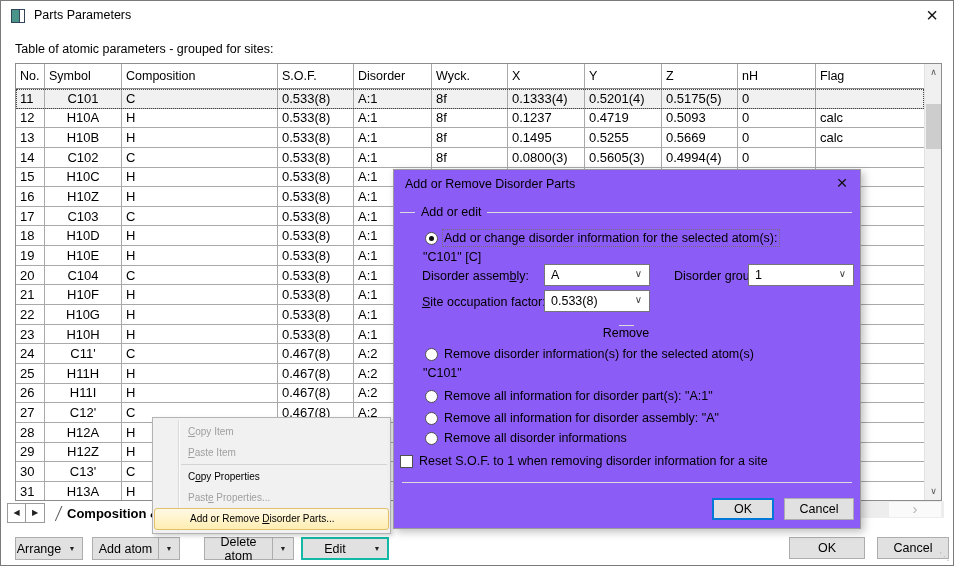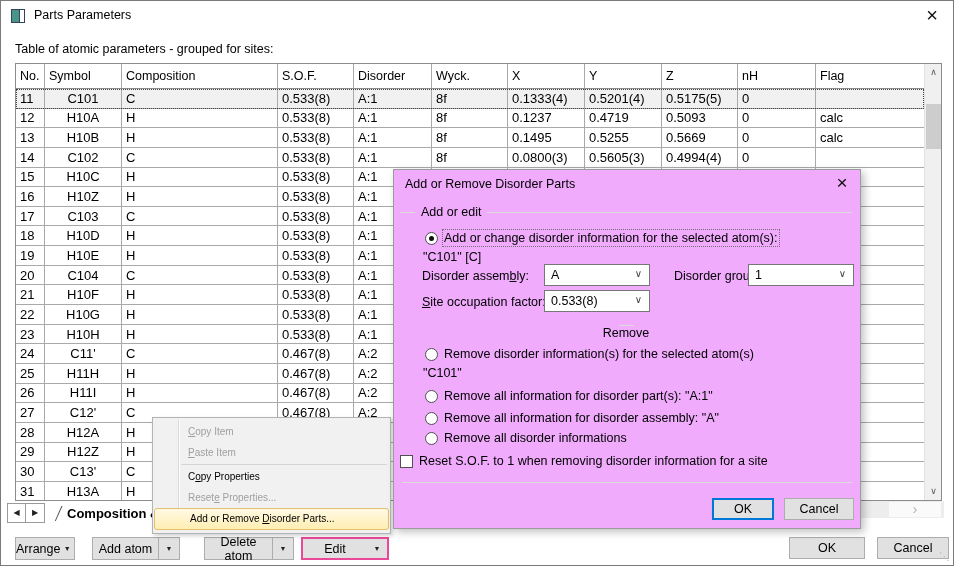--- a/index.html
+++ b/index.html
@@ -50,21 +50,21 @@
   
   .menu { position:absolute; left:151px; top:416px; width:239px; height:117px; background:#f1f1f1; border:1px solid #b3b3b3; box-shadow:2px 2px 4px rgba(0,0,0,.18); z-index:5; padding-top:3px; }
   .menu .gutter { position:absolute; left:25px; top:2px; bottom:2px; width:1px; background:#dadada; box-shadow:1px 0 0 #fcfcfc; }
   .mitem { position:relative; height:21px; line-height:21px; padding-left:35px; font-size:10px; white-space:nowrap; }
   .mitem.disabled { color:#9f9f9f; }
   .msep { height:1px; background:#d4d4d4; margin:1px 3px 1px 28px; }
   .mitem.hl { margin:0 1px; height:22px; line-height:20px; background:linear-gradient(#fff9e4,#ffeeb2); border:1px solid #e2c06c; border-radius:3px; color:#000; }
   .mn { text-decoration:underline; }
 
   
-  .dialog { position:absolute; left:392px; top:168px; width:468px; height:360px; background:#f0abfc; border:1px solid #9b9b9b; box-shadow:3px 3px 8px rgba(0,0,0,.25); z-index:10; }
+  .dialog { position:absolute; left:392px; top:168px; width:468px; height:360px; background:#8b5cf6; border:1px solid #9b9b9b; box-shadow:3px 3px 8px rgba(0,0,0,.25); z-index:10; }
   .dlg-title { position:absolute; left:0; top:0; right:0; height:28px; }
   .dlg-title-text { position:absolute; left:11px; top:7px; font-size:12.5px; }
   .dlg-close { position:absolute; right:6px; top:1px; width:24px; height:24px; text-align:center; line-height:24px; font-size:19px; color:#111; }
   .ghdr { position:absolute; left:6px; right:8px; display:flex; align-items:center; font-size:12.5px; }
   .ghdr .short { width:15px; border-top:1px solid #dcdcdc; }
   .ghdr .glabel { padding:0 6px; }
   .ghdr .long { flex:1; border-top:1px solid #dcdcdc; }
   .radio-row { position:absolute; display:flex; align-items:center;margin-left:18px; }
   .radio { width:13px; height:13px; border:1px solid #505050; border-radius:50%; background:#fff; flex:0 0 auto; }
   .radio.sel::after { content:''; display:block; width:5px; height:5px; margin:3px; border-radius:50%; background:#101010; }
@@ -79,21 +79,21 @@
   .checkbox { width:13px; height:13px; border:1px solid #505050; background:#fff; flex:0 0 auto; }
   .dlg-sep { position:absolute; left:8px; right:8px; height:1px; background:#dcdcdc; }
   .btn { position:absolute; height:22px; background:#e1e1e1; border:1px solid #adadad; text-align:center; font-size:12.5px; font-family:inherit; display:flex; align-items:center; justify-content:center; }
   .btn.default { border:2px solid #0078d7; }
 
   
   .fbtn { position:absolute; top:536px; height:23px; background:#e1e1e1; border:1px solid #adadad; display:flex; align-items:center; font-size:12.5px; }
   .fbtn .flab { flex:1; text-align:center; }
   .fbtn .fsep { width:1px; align-self:stretch; background:#adadad; }
   .fbtn .farr { width:20px; text-align:center; font-size:7px; color:#222; }
-  .fbtn.focused { border:2px solid #ec4899; }
+  .fbtn.focused { border:2px solid #14b8a6; }
   .grip { position:absolute; right:3px; bottom:2px; font-size:11px; color:#bdbdbd; }
 </style>
 </head>
 <body>
 
 <div class="window">
 
   <div class="titlebar">
     <span class="app-icon">
         <span class="ico-left"></span>
@@ -411,21 +411,21 @@
     <span class="tab-arrow">▶</span>
     <span class="tab"><span class="tab-slant"></span><span>Composition &amp; F</span></span>
   </div>
 
   <div class="menu" id="menu">
     <div class="gutter"></div>
   <div class="mitem disabled"><span></span><span class="mn">C</span><span>opy Item</span></div>
       <div class="mitem disabled"><span></span><span class="mn">P</span><span>aste Item</span></div>
       <div class="msep"></div>
       <div class="mitem"><span>C</span><span class="mn">o</span><span>py Properties</span></div>
-      <div class="mitem disabled"><span>Reset</span><span class="mn">e</span><span> Properties...</span></div>
+      <div class="mitem disabled"><span>Past</span><span class="mn">e</span><span> Properties...</span></div>
       <div class="mitem hl"><span>Add or Remove </span><span class="mn">D</span><span>isorder Parts...</span></div>
     </div>
 
   <div class="dialog">
     <div class="dlg-title">
       <span class="dlg-title-text">Add or Remove Disorder Parts</span>
       <span class="dlg-close">×</span>
     </div>
 
     <div class="ghdr" style="top:35px;">
@@ -488,21 +488,21 @@
       <span class="checkbox"></span>
       <span class="rlabel">Reset S.O.F. to 1 when removing disorder information for a site</span>
     </div>
 
     <div class="dlg-sep" style="top:312px;"></div>
 
     <div class="btn default" style="left:318px; top:328px; width:62px;">OK</div>
     <div class="btn" style="left:390px; top:328px; width:70px;">Cancel</div>
   </div>
 
-  <div class="fbtn" style="left:14px; width:60px;">
+  <div class="fbtn" style="left:14px; width:68px;">
     <span class="flab">Arrange</span>
     <span class="farr">▼</span>
   </div>
   <div class="fbtn" style="left:91px; width:88px;">
     <span class="flab">Add atom</span>
     <span class="fsep"></span>
     <span class="farr">▼</span>
   </div>
   <div class="fbtn" style="left:203px; width:90px;">
     <span class="flab">Delete atom</span>

